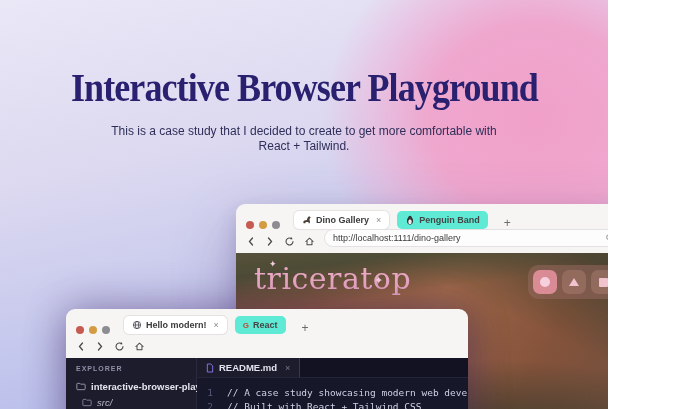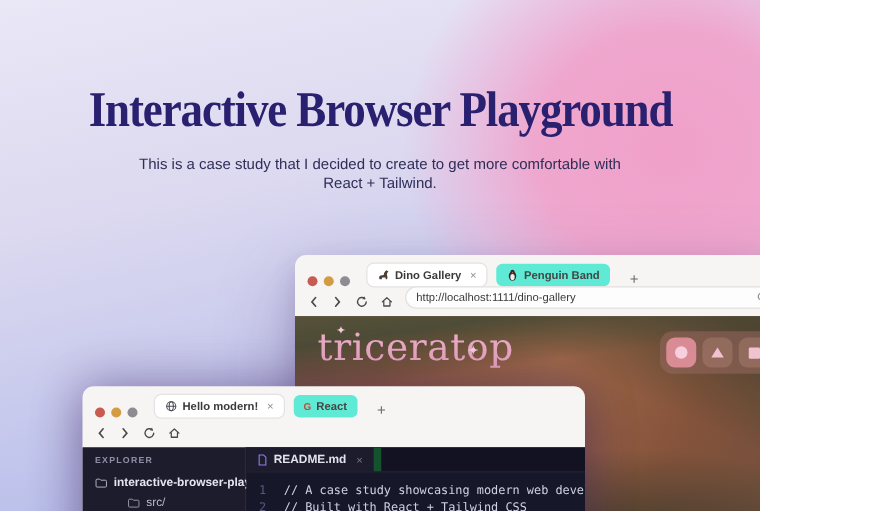--- a/index.html
+++ b/index.html
@@ -67,25 +67,25 @@
   .sh-circle{ width:10px; height:10px; border-radius:50%; background:#f6d0dc; }
   .sh-triangle{ width:0; height:0; border-left:5px solid transparent; border-right:5px solid transparent;
     border-bottom:8px solid #f0c3cf; }
   .sh-square{ width:9px; height:9px; background:#f0c3cf; border-radius:1px; }
   
   .editor{ position:absolute; top:49px; left:0; right:0; bottom:0; display:flex; background:#17172a; }
   .sidebar{ width:131px; background:#1c1c2d; border-right:1px solid #2a2a3d; padding:7px 4px 0 10px; }
   .explorer-label{ font-size:7px; font-weight:700; letter-spacing:1px; color:#8f90a6; margin-bottom:9px; }
   .tree-row{ display:flex; align-items:center; gap:5px; font-size:9.5px; font-weight:700;
     color:#e6e6f0; margin-bottom:5px; white-space:nowrap; }
-  .tree-row.sub{ margin-left:26px; color:#b9bac9; font-weight:400; }
+  .tree-row.sub{ margin-left:6px; color:#b9bac9; font-weight:400;font-style:italic; }
   .editor-main{ flex:1; position:relative; background:#17172a; }
   .tabbar{ height:20px; background:#121222; display:flex; border-bottom:1px solid #252538; }
   .etab{ display:flex; align-items:center; gap:5px; padding:0 9px; background:#1c1c2d;
-    font-size:9.5px; font-weight:700; color:#e2e3ee; border-right:6px solid #14532d; }
+    font-size:9.5px; font-weight:700; color:#e2e3ee; border-right:1px solid #14532d; }
   .etab .tab-close{ color:#777890; }
   .code{ padding:8px 0 0 0; font-family:"DejaVu Sans Mono", monospace; font-size:9.5px; line-height:14px; }
   .code-row{ display:flex; }
   .lnum{ width:30px; text-align:right; padding-right:14px; color:#555a7c; }
   .ctext{ color:#ced0e4; white-space:pre; }
   svg{ display:block; }
 </style>
 </head>
 <body>
 

